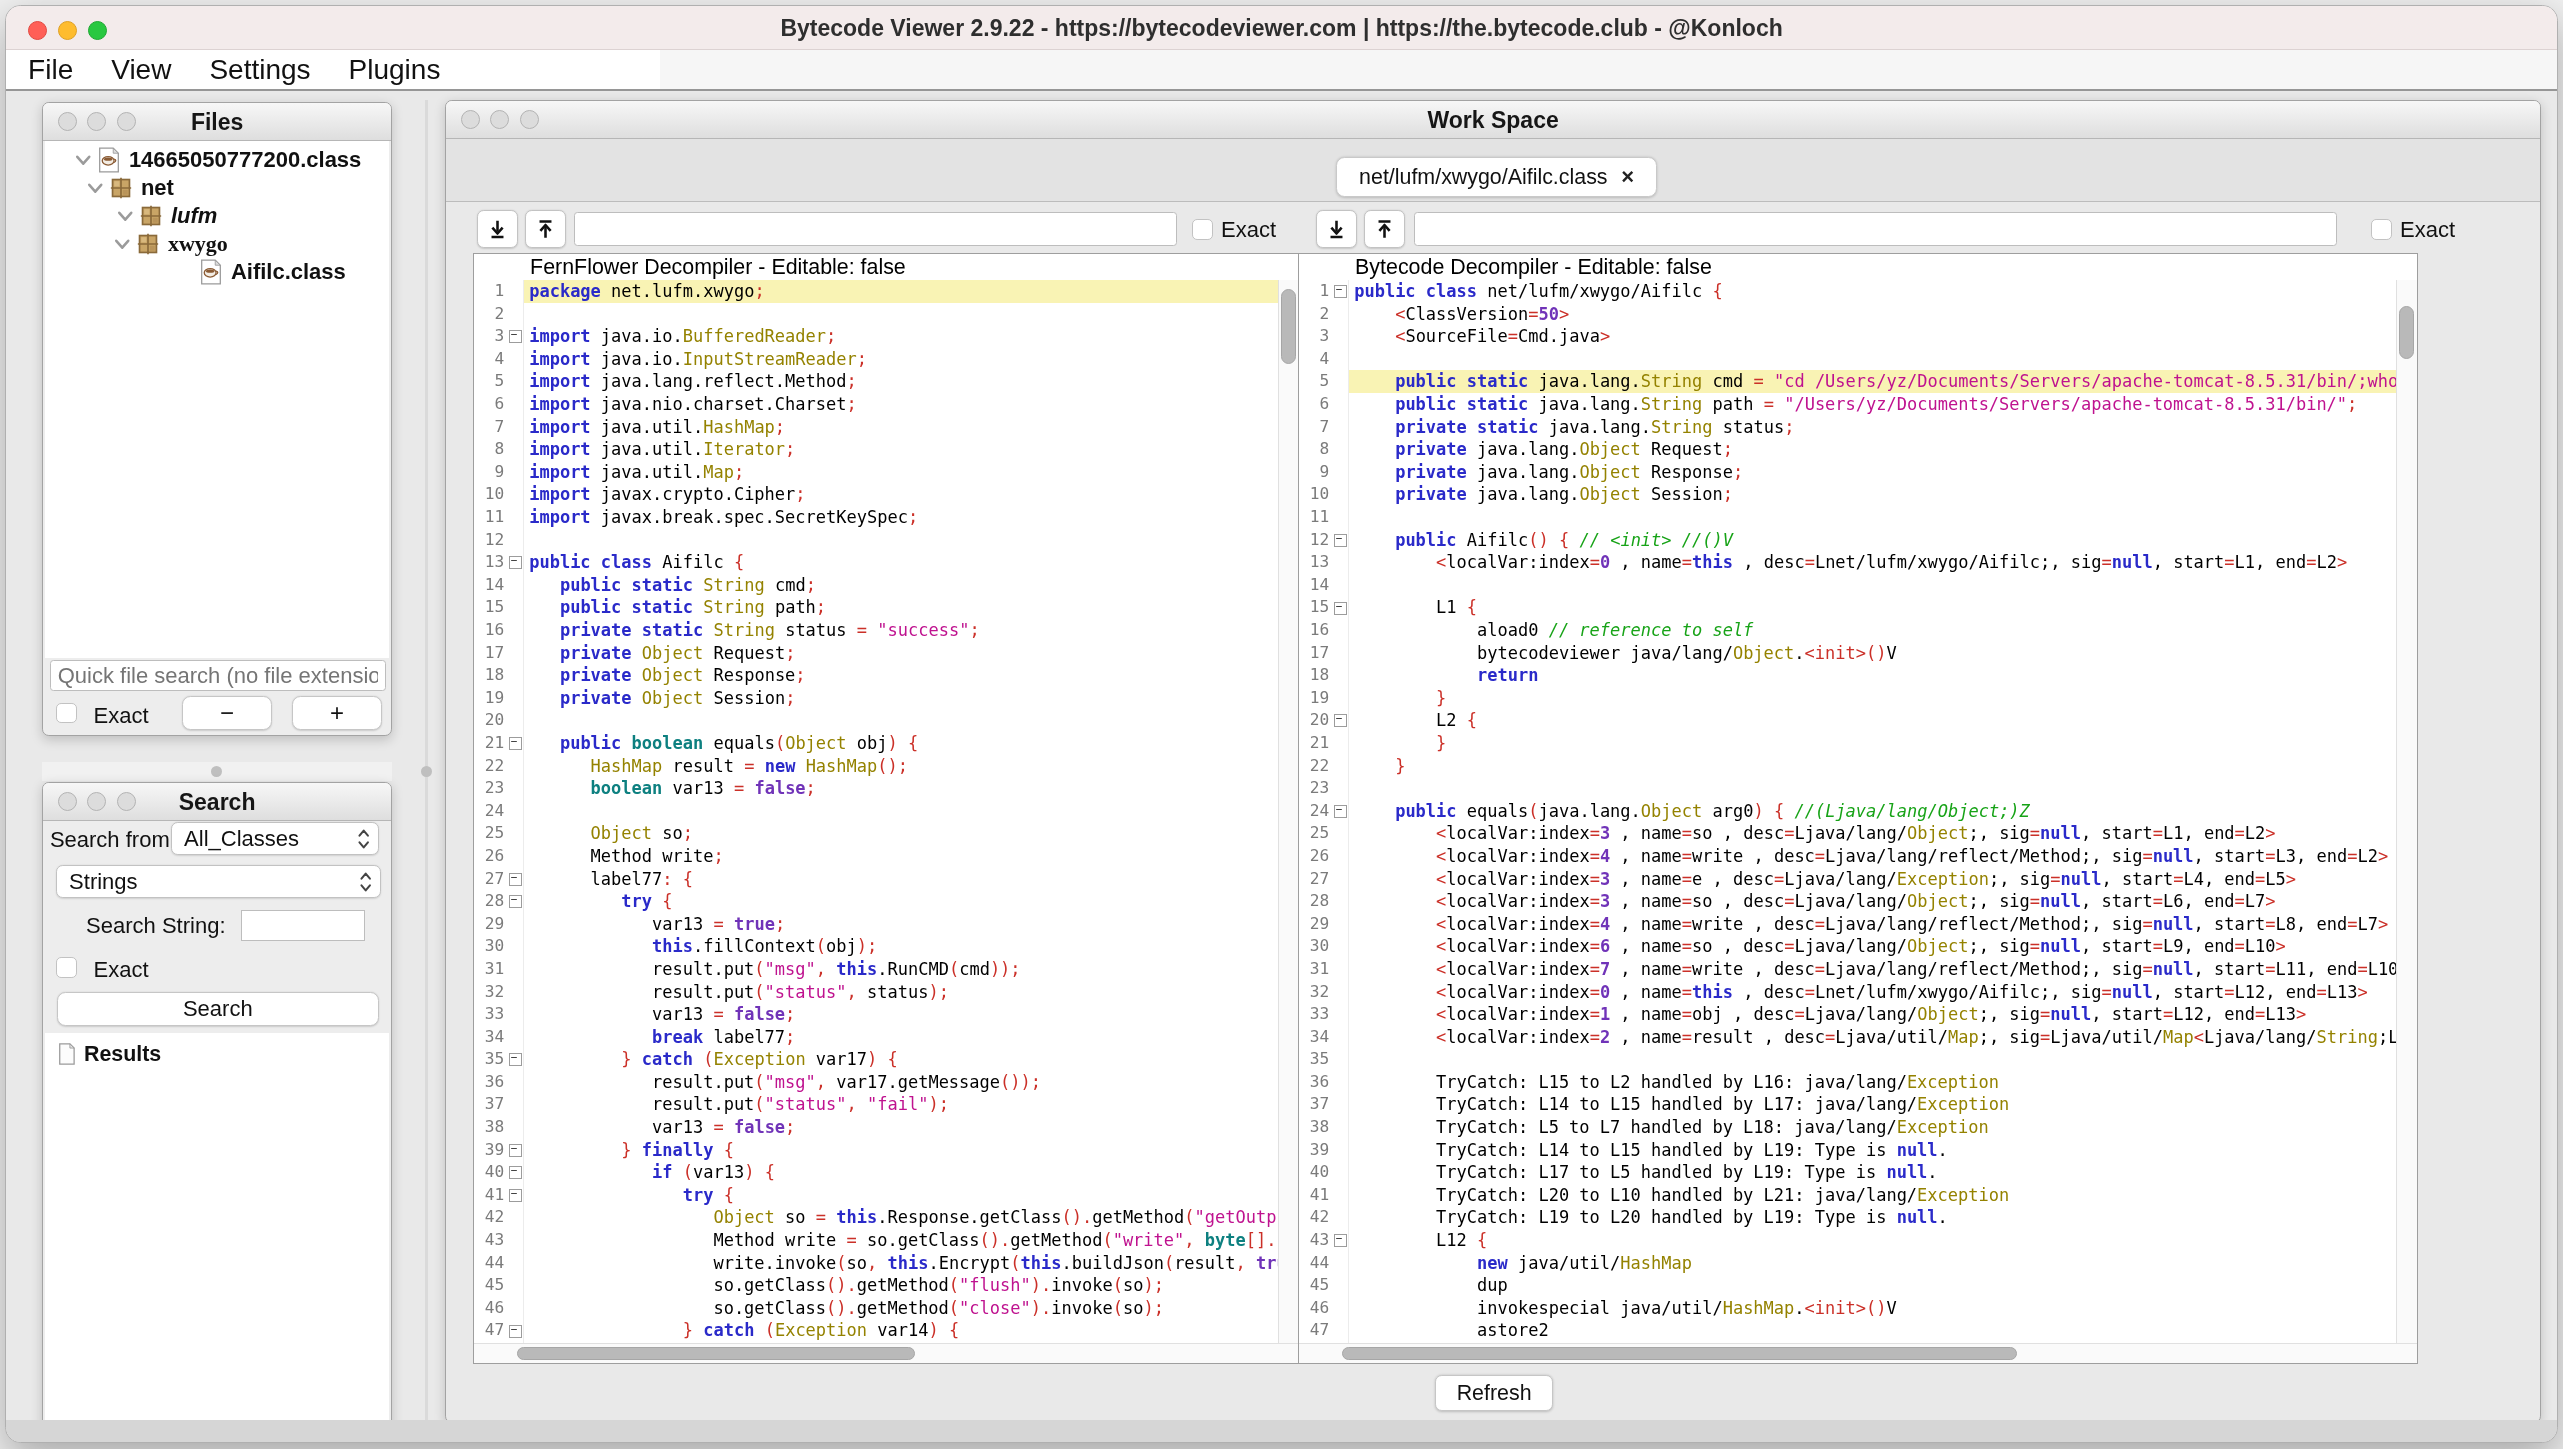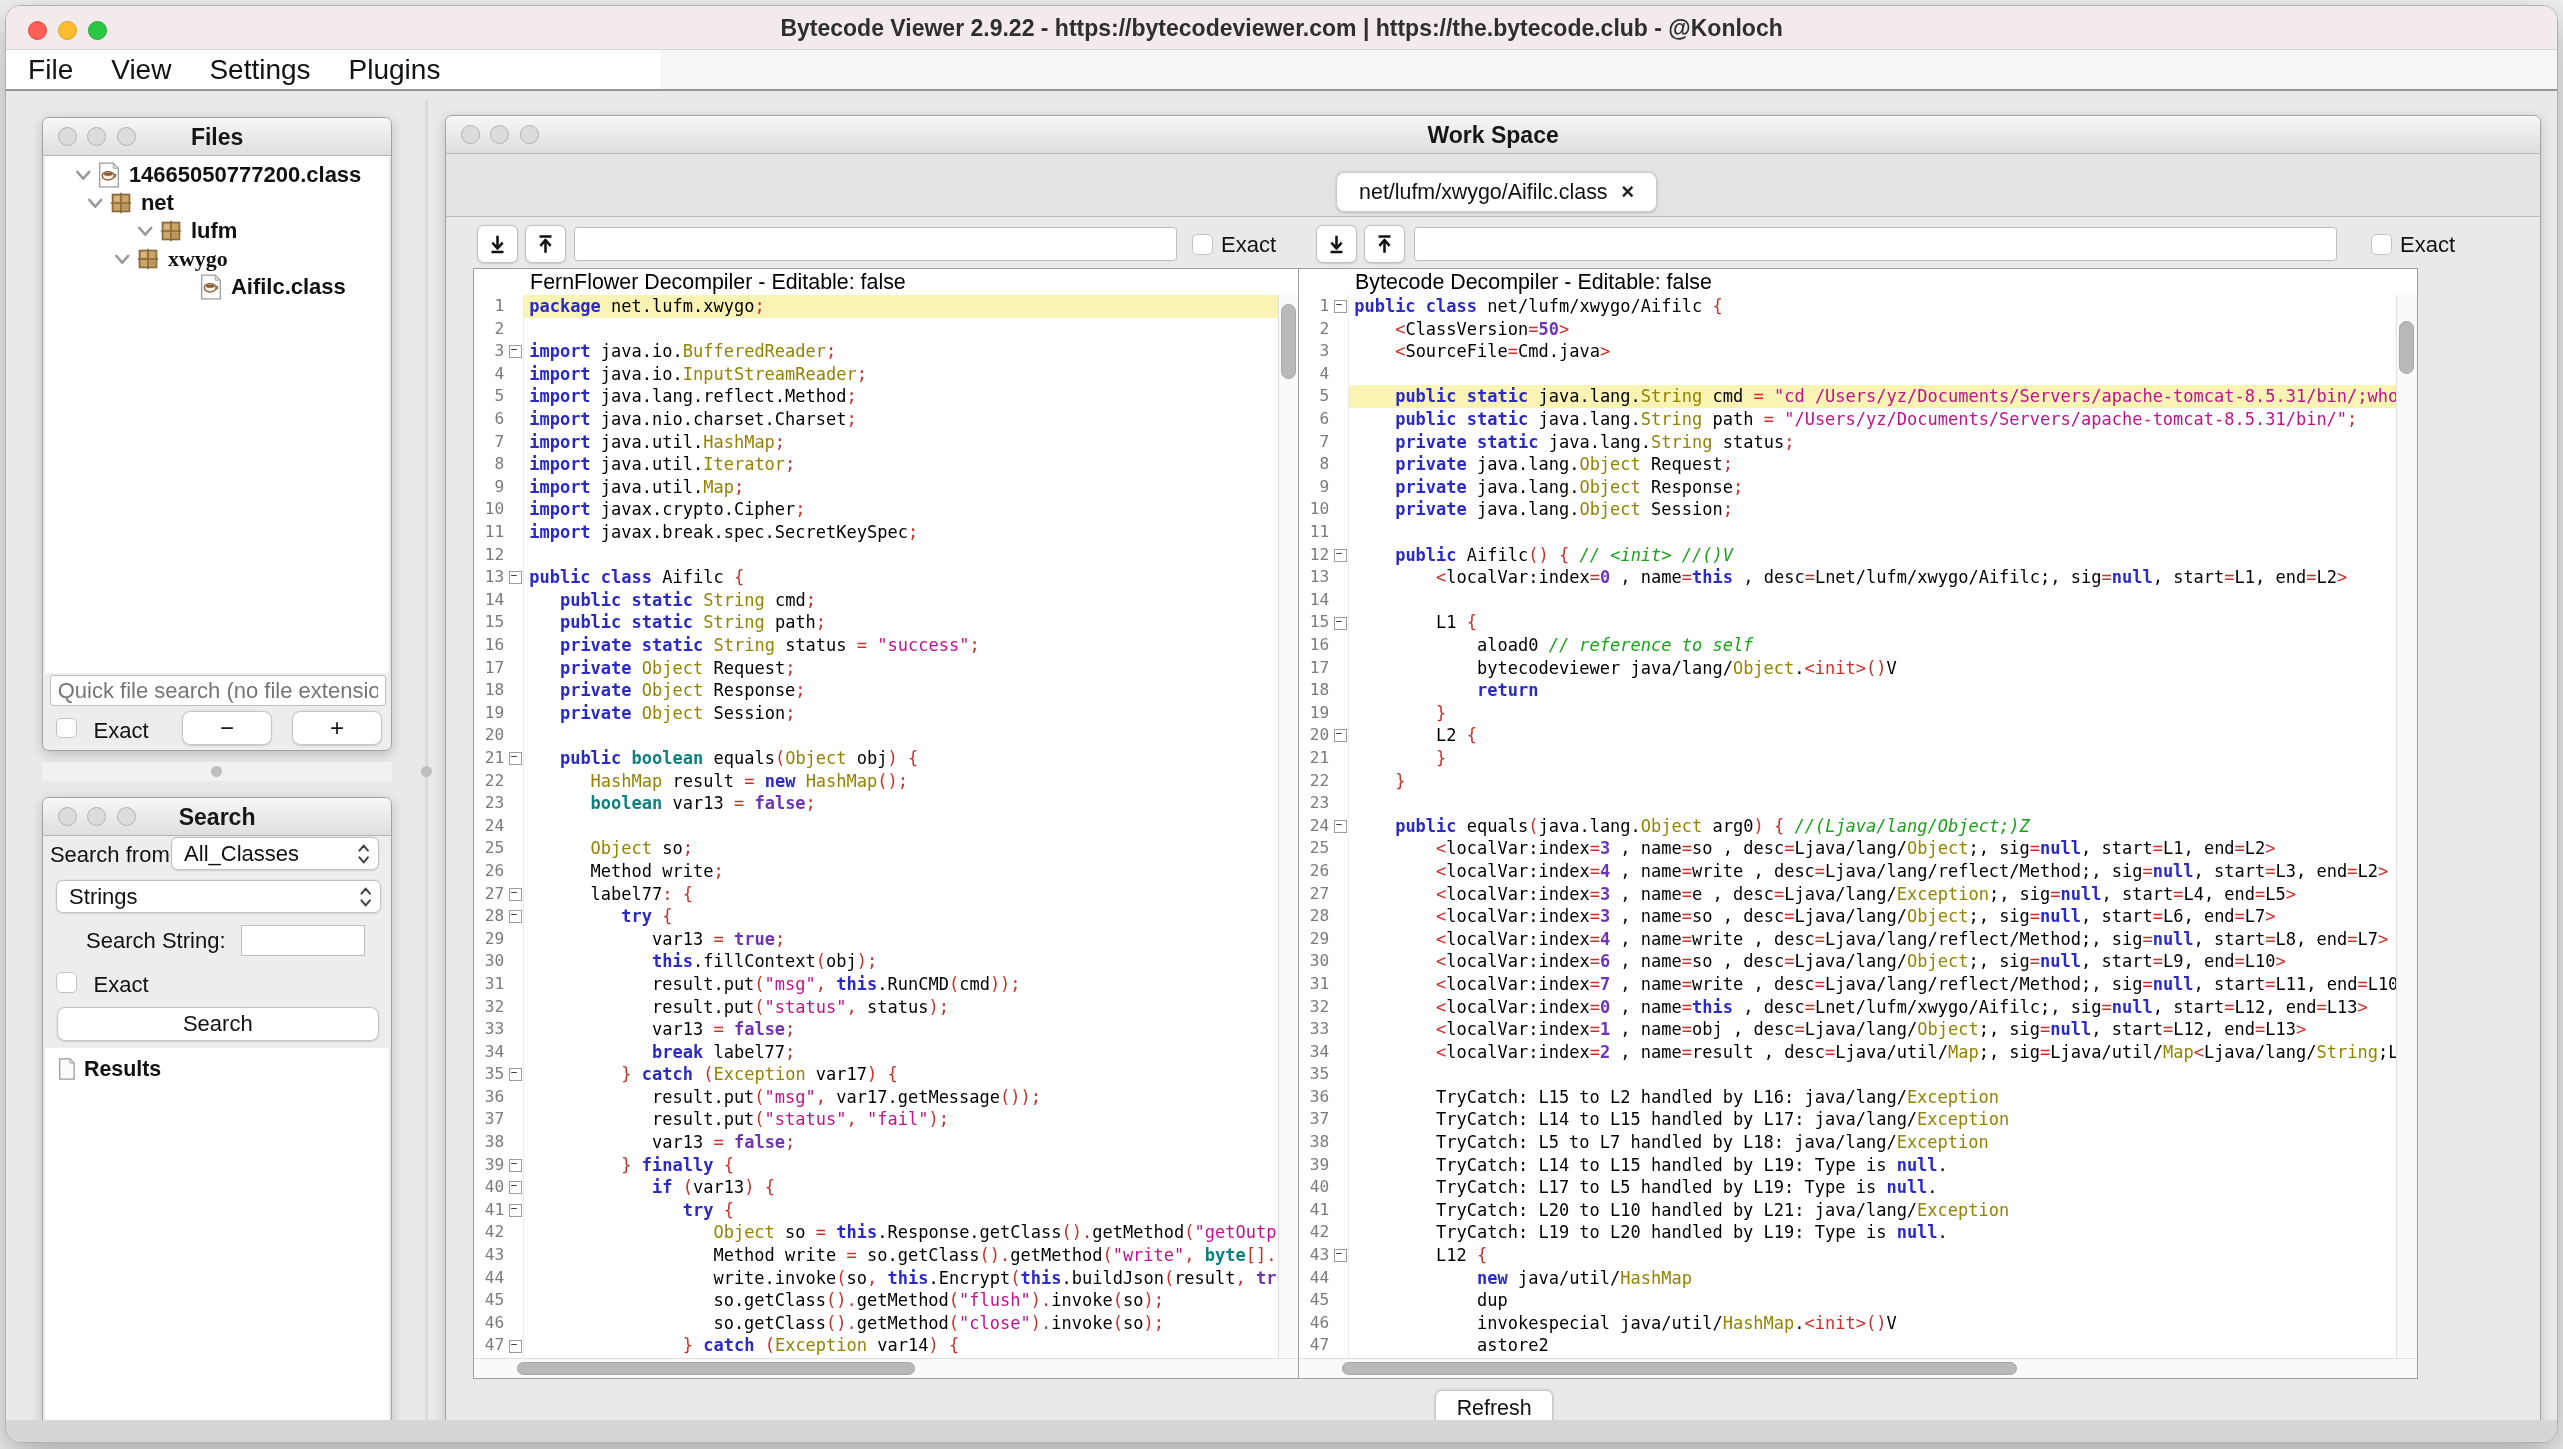--- a/index.html
+++ b/index.html
@@ -19,21 +19,21 @@
   .win-title { position:absolute; left:256px; right:256px; top:0; height:44px; line-height:44px;
     text-align:center; font-weight:bold; font-size:23px; color:#2e2e2e;
     white-space:nowrap; overflow:hidden; }
   .menubar { position:absolute; left:0; top:44px; right:0; height:41px;
     background:linear-gradient(to right,#ffffff 654px,#f6f6f6 654px);
     border-bottom:2.6px solid #969696; display:flex; align-items:center; padding-left:22px; }
   .menu-item { font-size:28px; color:#111; margin-right:38px; white-space:nowrap; }
 
   
   .frame { position:absolute; background:#ededed; border:1.7px solid #a3a3a3; border-radius:6.8px;
-    box-shadow:0 3.4px 12px rgba(0,0,0,.18); overflow:hidden;margin-top:15px; }
+    box-shadow:0 3.4px 12px rgba(0,0,0,.18); overflow:hidden; }
   .frame-titlebar { position:relative; height:38px; background:linear-gradient(#f7f7f7,#dedede);
     border-bottom:0.9px solid #b6b6b6; }
   .frame-title { position:absolute; left:0; right:0; top:0; height:38px; line-height:38px;
     text-align:center; font-weight:bold; font-size:23px; color:#161616; }
   .mini-light { position:absolute; top:9.4px; width:19px; height:19px; border-radius:50%;
     background:#dcdcdc; border:0.9px solid #b3b3b3; }
   .mini-light.m1 { left:14.5px; } .mini-light.m2 { left:44px; } .mini-light.m3 { left:74px; }
 
   
   #files-frame { left:36px; top:96px; width:350px; height:634px; }
@@ -187,21 +187,21 @@
             </svg>
             <svg width="22" height="22" viewBox="0 0 26 26">
     <rect x="3" y="3" width="20" height="20" fill="#c9a566" stroke="#8a6a3a" stroke-width="2"></rect>
     <line x1="13" y1="1" x2="13" y2="25" stroke="#8a6a3a" stroke-width="2"></line>
     <line x1="1" y1="13" x2="25" y2="13" stroke="#8a6a3a" stroke-width="2"></line>
     <rect x="5" y="5" width="6" height="6" fill="#d8b87e"></rect>
     <rect x="15" y="15" width="6" height="6" fill="#b9945a"></rect>
   </svg>
             <span class="tree-label">net</span>
           </div>
-          <div class="tree-row" style="padding-left: 90px;">
+          <div class="tree-row" style="padding-left: 70px; font-style: italic;">
             <svg class="chev" viewBox="0 0 24 24">
               <polyline points="5,8 12,16 19,8" fill="none" stroke="#9b9b9b" stroke-width="3" stroke-linecap="round" stroke-linejoin="round"></polyline>
             </svg>
             <svg width="22" height="22" viewBox="0 0 26 26">
     <rect x="3" y="3" width="20" height="20" fill="#c9a566" stroke="#8a6a3a" stroke-width="2"></rect>
     <line x1="13" y1="1" x2="13" y2="25" stroke="#8a6a3a" stroke-width="2"></line>
     <line x1="1" y1="13" x2="25" y2="13" stroke="#8a6a3a" stroke-width="2"></line>
     <rect x="5" y="5" width="6" height="6" fill="#d8b87e"></rect>
     <rect x="15" y="15" width="6" height="6" fill="#b9945a"></rect>
   </svg>

